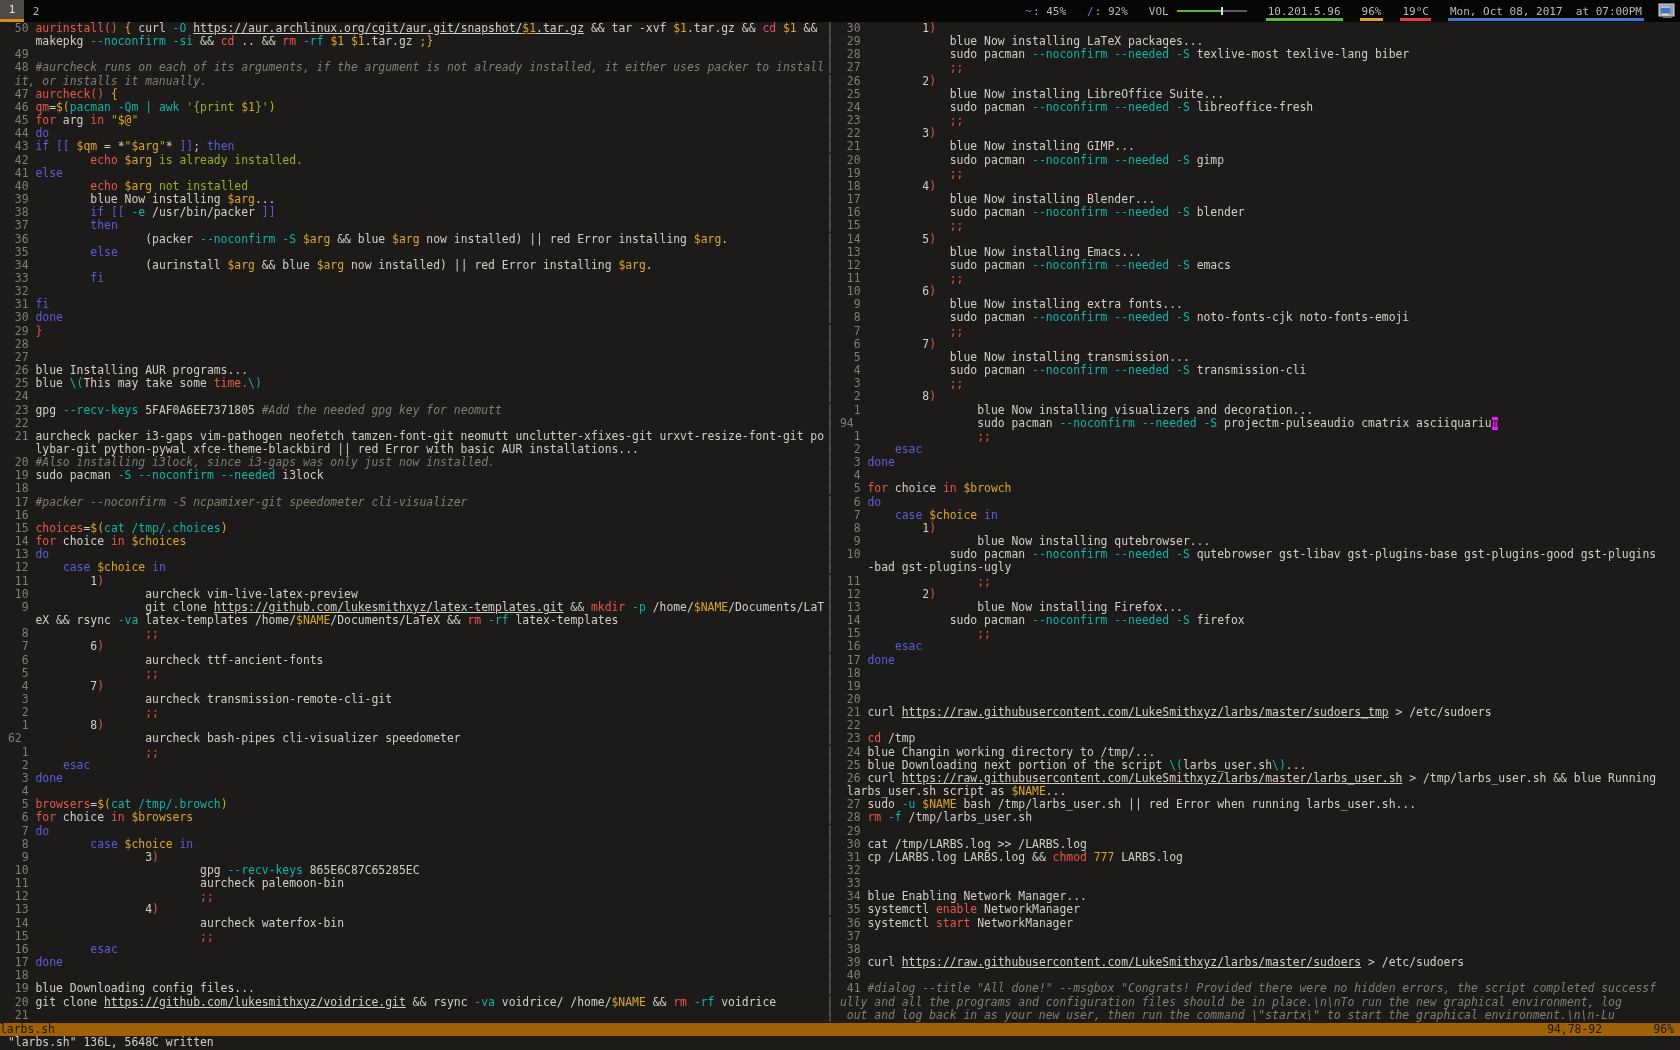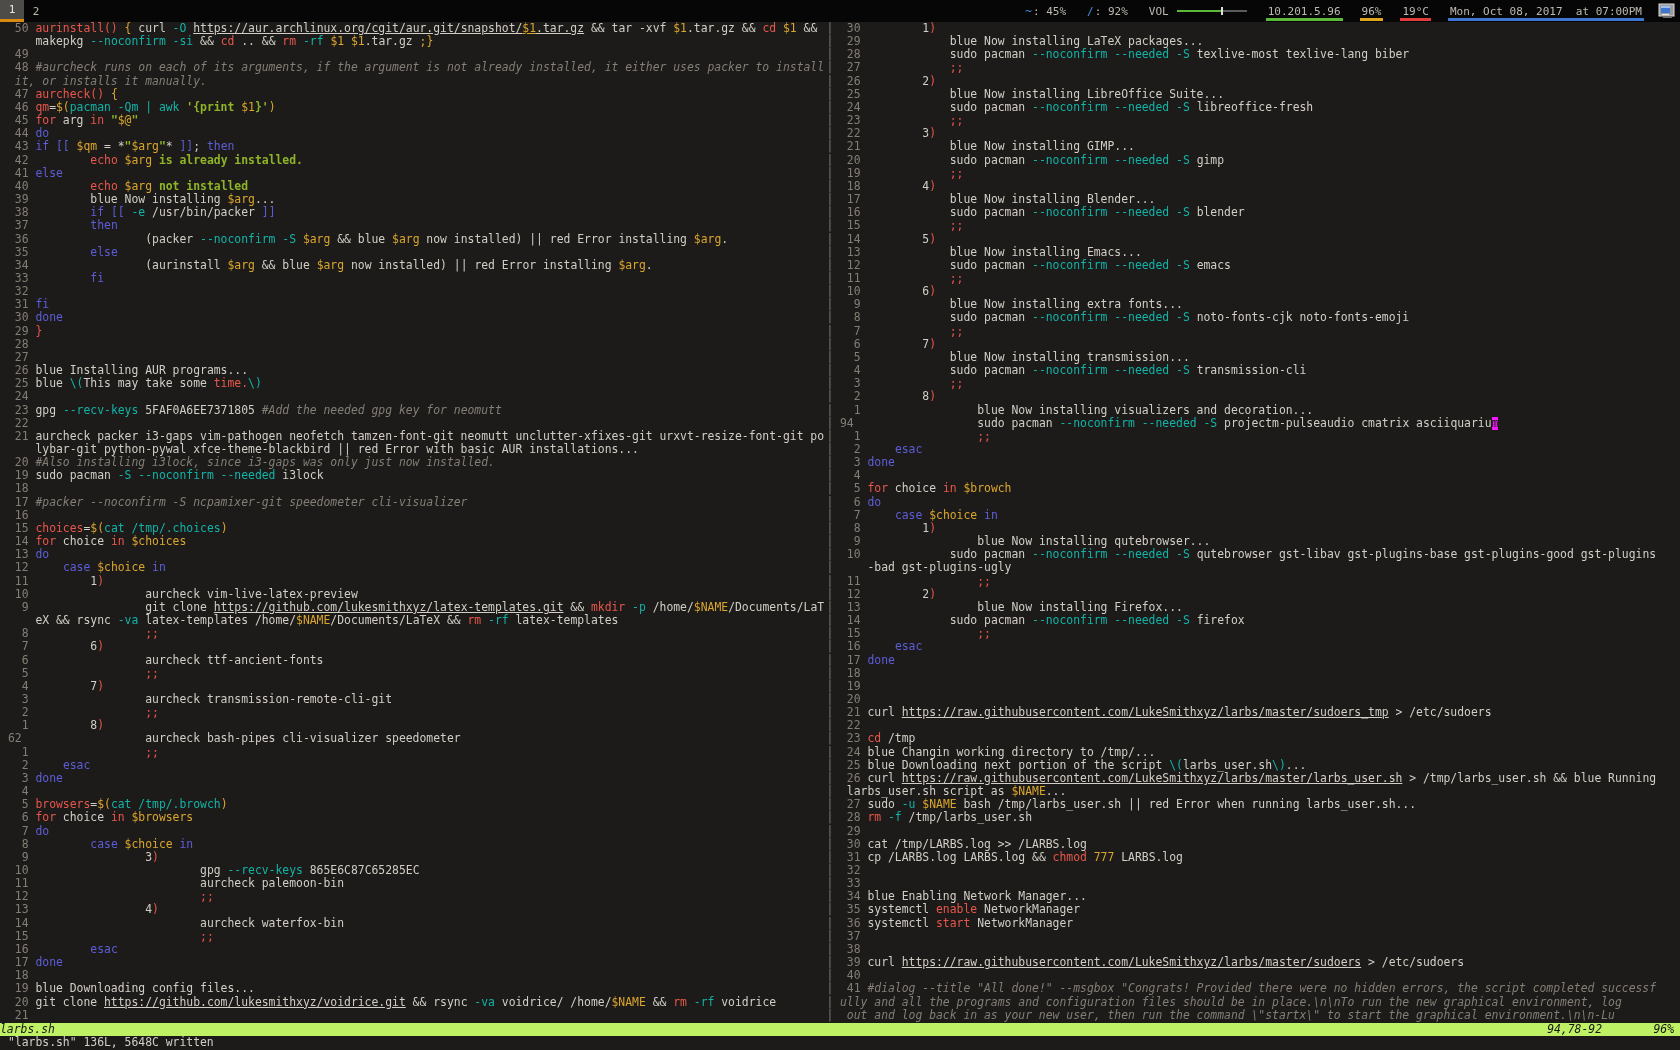--- a/index.html
+++ b/index.html
@@ -23,29 +23,29 @@
   .pane{overflow:hidden;white-space:pre;}
   .pane-left{width:818px;padding-left:8px;flex:none;}
   .sep{width:8px;flex:none;color:#7d7a73;text-align:center;white-space:pre;overflow:hidden;}
   .pane-right{flex:1;padding-left:6px;}
   .row{height:13.17px;overflow:hidden;}
   .c-n{color:#847f76;}
   .c-c{color:#847f76;font-style:italic;}
   .c-d{color:#d2cec6;}
   .c-r{color:#e8564c;}
   .c-y{color:#dba62d;}
-  .c-g{color:#8fb427;font-weight:bold;}
+  .c-g{color:#8fb427;}
   .c-t{color:#12b3a7;}
   .c-b{color:#5d5dd8;}
   .c-u{color:#d2cec6;text-decoration:underline;}
   .c-v{color:#dba62d;text-decoration:underline;}
   .c-k{color:#1c1b19;background:#f316ff;}
   .statusrow{display:flex;height:13.17px;white-space:pre;}
   .status-left{width:826px;flex:none;padding-left:8px;box-sizing:border-box;color:#c7c2b8;overflow:hidden;}
-  .status-right{flex:1;background:#bef264;color:#171613;display:flex;overflow:hidden;font-style:italic;}
+  .status-right{flex:1;background:#a16207;color:#171613;display:flex;overflow:hidden;}
   .status-right .pos{margin-left:auto;}
   .status-right .pct{width:72px;text-align:right;margin-right:6px;}
   .msgrow{height:13.17px;padding-left:8px;color:#d2cec6;white-space:pre;overflow:hidden;}
 </style>
 </head>
 <body>
 
 <div class="topbar">
   <div id="ws-container" style="display: flex;">
       <div class="ws active">1</div>

